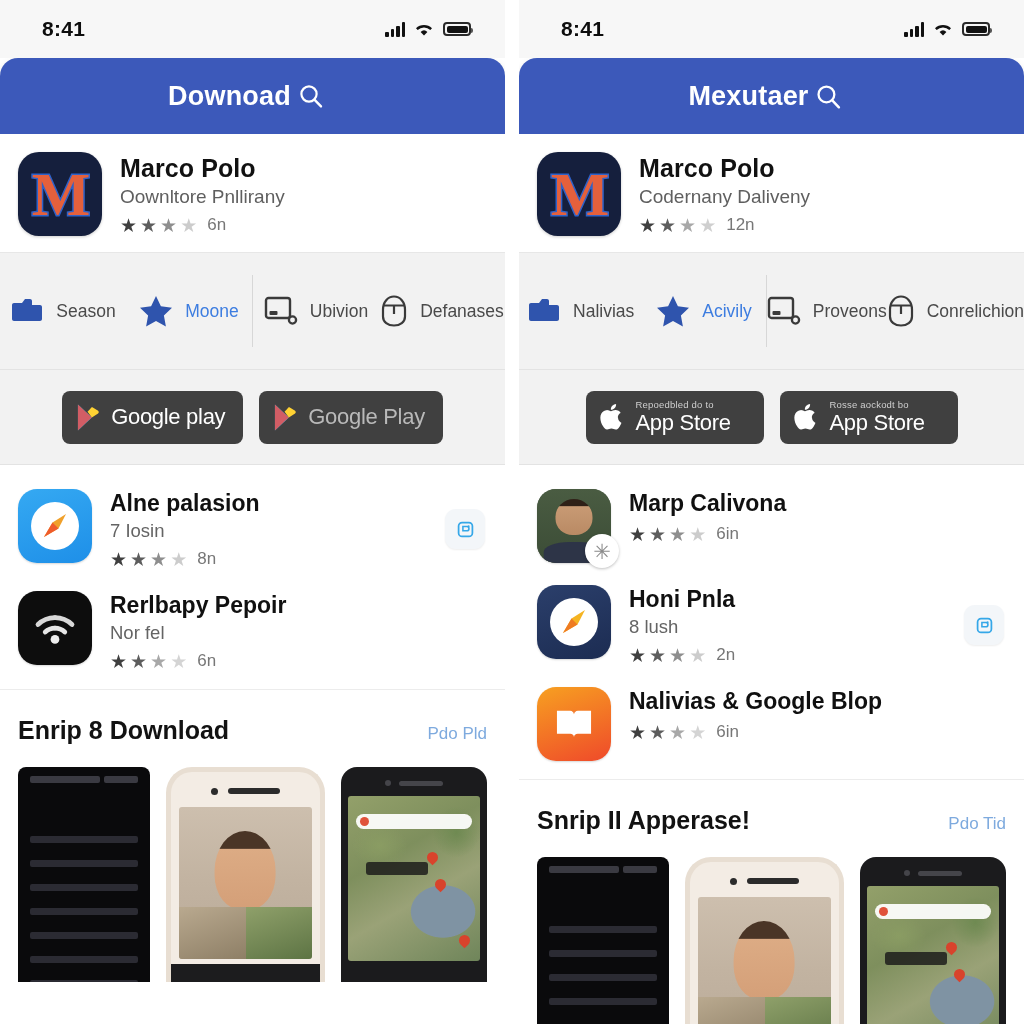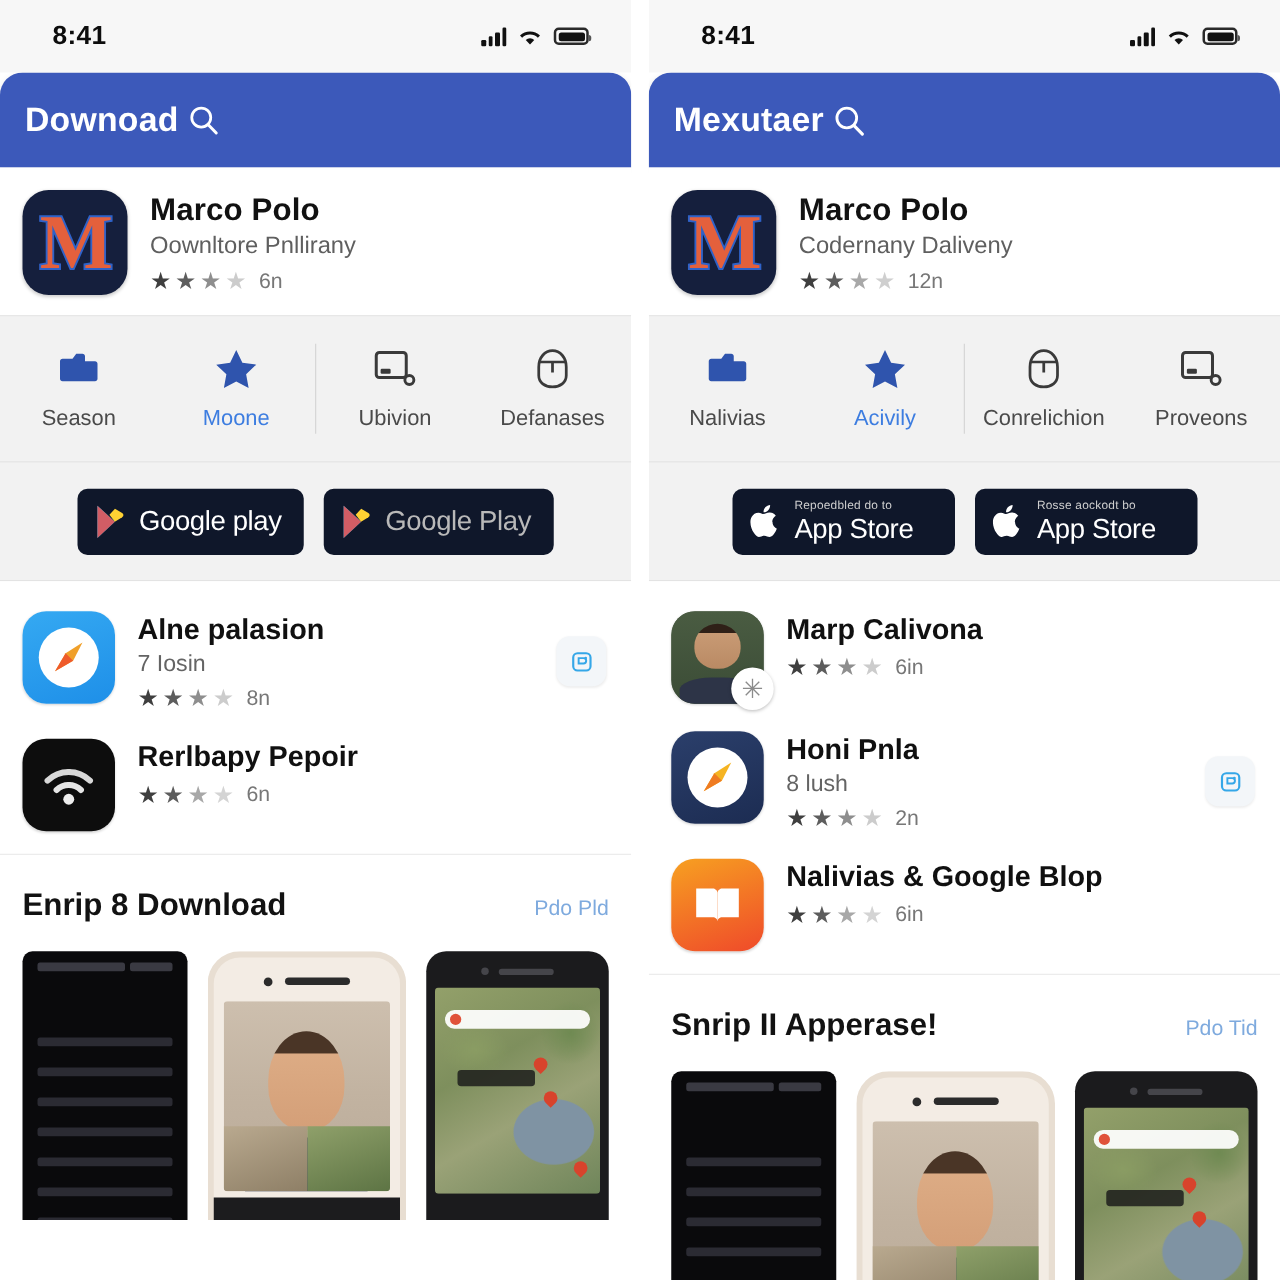--- a/index.html
+++ b/index.html
@@ -62,21 +62,21 @@
   }
   .batt span{ display:block; height:100%; background:#121212; border-radius:2px; }
 
   
   .appbar {
     background: #3c59ba;
     height: 76px;
     border-radius: 18px 18px 0 0;
     display: flex;
     align-items: center;
-    justify-content: flex-start;
+    justify-content: center;
     padding: 0 26px 0 20px;
     box-shadow: 0 2px 6px rgba(0,0,0,.10);
   }
   .appbar-title {
     color: #ffffff;
     font-size: 27px;
     font-weight: 700;
     letter-spacing: .2px;
   }
   .search-btn { width: 40px; height: 40px; display:flex; align-items:center; justify-content:center; }
@@ -120,39 +120,39 @@
     height: 118px;
     display: flex;
     align-items: center;
     border-top: 1px solid #e7e7e7;
     border-bottom: 1px solid #e3e3e3;
     position: relative;
   }
   .tabgroup { display: flex; flex: 1; }
   .tab {
     flex: 1;
-    display: flex; flex-direction: column;
+    display: flex; 
     align-items: center; justify-content: center;
     gap: 12px;
   }
   .tab .ico { height: 34px; display:flex; align-items:center; justify-content:center; }
   .tab .lbl { font-size: 17.5px; color: #4a4a4a; }
   .tab.active .lbl { color: #3d7de0; }
   .tab-div { width: 1px; align-self: stretch; margin: 22px 0; background: #d7d7d7; }
 
   
   .badges {
     background: #f2f2f2;
     height: 95px;
     display: flex; align-items: center; justify-content: center;
     gap: 16px;
     border-bottom: 1px solid #e3e3e3;
   }
   .badge {
-    background: #0f172a;
+    background: #404040;
     border-radius: 8px;
     height: 53px;
     display: flex; align-items: center; gap: 10px;
     padding: 0 18px 0 14px;
     min-width: 178px;
   }
   .badge .logo { flex: 0 0 auto; display:flex; align-items:center; }
   .badge .txt { display: flex; flex-direction: column; justify-content:center; line-height: 1; }
   .badge .pre { font-size: 9.5px; color: #cfcfcf; letter-spacing: .2px; margin-bottom: 2px; }
   .badge .main { font-size: 22px; color: #ffffff; font-weight: 500; letter-spacing: -.3px; }
@@ -456,20 +456,21 @@
                 <path d="M24 9c-7 0-13.3 2.8-17.9 7.3" fill="none" stroke="#d8d8d8" stroke-width="5" stroke-linecap="round"></path>
                 <path d="M24 9c7 0 13.3 2.8 17.9 7.3" fill="none" stroke="#d8d8d8" stroke-width="5" stroke-linecap="round"></path>
                 <path d="M24 20c-4 0-7.6 1.6-10.3 4.2" fill="none" stroke="#e6e6e6" stroke-width="5" stroke-linecap="round"></path>
                 <path d="M24 20c4 0 7.6 1.6 10.3 4.2" fill="none" stroke="#e6e6e6" stroke-width="5" stroke-linecap="round"></path>
                 <circle cx="24" cy="32" r="4.6" fill="#ededed"></circle>
               </svg>
           </div>
         </div>
         <div class="row-meta">
           <div class="row-name">Rerlbapy Pepoir</div>
+          <div class="row-sub">Nor fel</div>
           <div class="rating">
             <span class="star" style="color:#3f3f3f">★</span>
             <span class="star" style="color:#5d5d5d">★</span>
             <span class="star" style="color:#a8a8a8">★</span>
             <span class="star" style="color:#d4d4d4">★</span>
             <span class="cnt">6n</span>
           </div>
         </div>
         <div class="row-action hidden"></div>
       </div>
@@ -598,37 +599,37 @@
                 <path d="M17 1l4.9 10.2 11.1 1.5-8.1 7.7 2 11-9.9-5.3-9.9 5.3 2-11L1 12.7l11.1-1.5z" fill="#2f54ad"></path>
               </svg>
           </div>
           <div class="lbl">Acivily</div>
         </div>
       </div>
       <div class="tab-div"></div>
       <div class="tabgroup">
         <div class="tab">
           <div class="ico">
+            <svg viewBox="0 0 34 30" width="34" height="30">
+                <rect x="2" y="2" width="24" height="20" rx="2.5" fill="none" stroke="#3a3a3a" stroke-width="2.4"></rect>
+                <rect x="5.5" y="15" width="8" height="4" rx="1" fill="#3a3a3a"></rect>
+                <circle cx="28.5" cy="24" r="3.6" fill="none" stroke="#3a3a3a" stroke-width="2.3"></circle>
+              </svg>
+          </div>
+          <div class="lbl">Proveons</div>
+        </div>
+        <div class="tab">
+          <div class="ico">
             <svg viewBox="0 0 28 32" width="28" height="32">
                 <path d="M14 1.5C7.9 1.5 3 7 3 14.6v6.8C3 27 7.9 30.5 14 30.5S25 27 25 21.4v-6.8C25 7 20.1 1.5 14 1.5z" fill="none" stroke="#3a3a3a" stroke-width="2.2"></path>
                 <line x1="3.6" y1="10.5" x2="24.4" y2="10.5" stroke="#3a3a3a" stroke-width="2"></line>
                 <line x1="14" y1="11" x2="14" y2="19" stroke="#3a3a3a" stroke-width="2.2"></line>
               </svg>
           </div>
           <div class="lbl">Conrelichion</div>
-        </div>
-        <div class="tab">
-          <div class="ico">
-            <svg viewBox="0 0 34 30" width="34" height="30">
-                <rect x="2" y="2" width="24" height="20" rx="2.5" fill="none" stroke="#3a3a3a" stroke-width="2.4"></rect>
-                <rect x="5.5" y="15" width="8" height="4" rx="1" fill="#3a3a3a"></rect>
-                <circle cx="28.5" cy="24" r="3.6" fill="none" stroke="#3a3a3a" stroke-width="2.3"></circle>
-              </svg>
-          </div>
-          <div class="lbl">Proveons</div>
         </div>
       </div>
     </div>
 
     <div class="badges">
       <div class="badge">
         <div class="logo">
           <svg viewBox="0 0 28 34" width="26" height="32">
               <path d="M19.2 17.6c0-3.5 2.8-5.1 3-5.3-1.6-2.4-4.2-2.7-5.1-2.8-2.2-.2-4.2 1.3-5.3 1.3-1.1 0-2.8-1.3-4.6-1.2-2.4 0-4.5 1.4-5.7 3.5-2.4 4.2-.6 10.5 1.8 13.9 1.2 1.7 2.6 3.6 4.4 3.5 1.8-.1 2.4-1.1 4.6-1.1 2.1 0 2.7 1.1 4.6 1.1 1.9 0 3.1-1.7 4.3-3.4 1.3-1.9 1.9-3.8 1.9-3.9-.1 0-3.7-1.4-3.7-5.6z" fill="#fff"></path>
               <path d="M15.9 7.3c1-1.2 1.6-2.8 1.4-4.4-1.4.1-3.1.9-4.1 2.1-.9 1-1.7 2.7-1.5 4.3 1.5.1 3.1-.8 4.2-2z" fill="#fff"></path>

